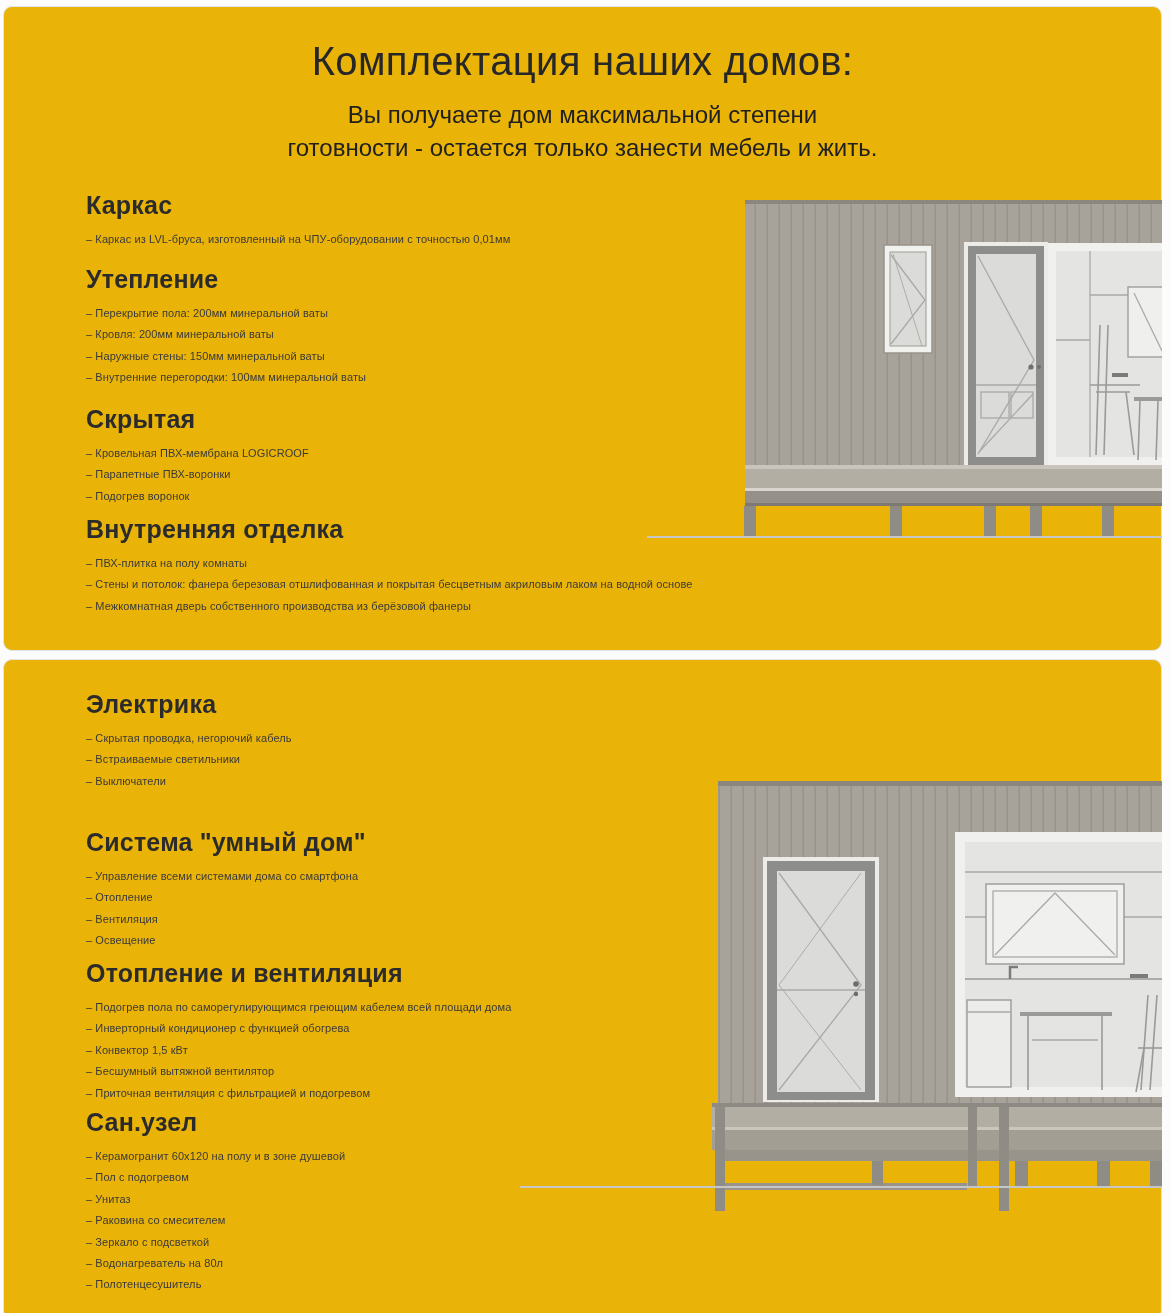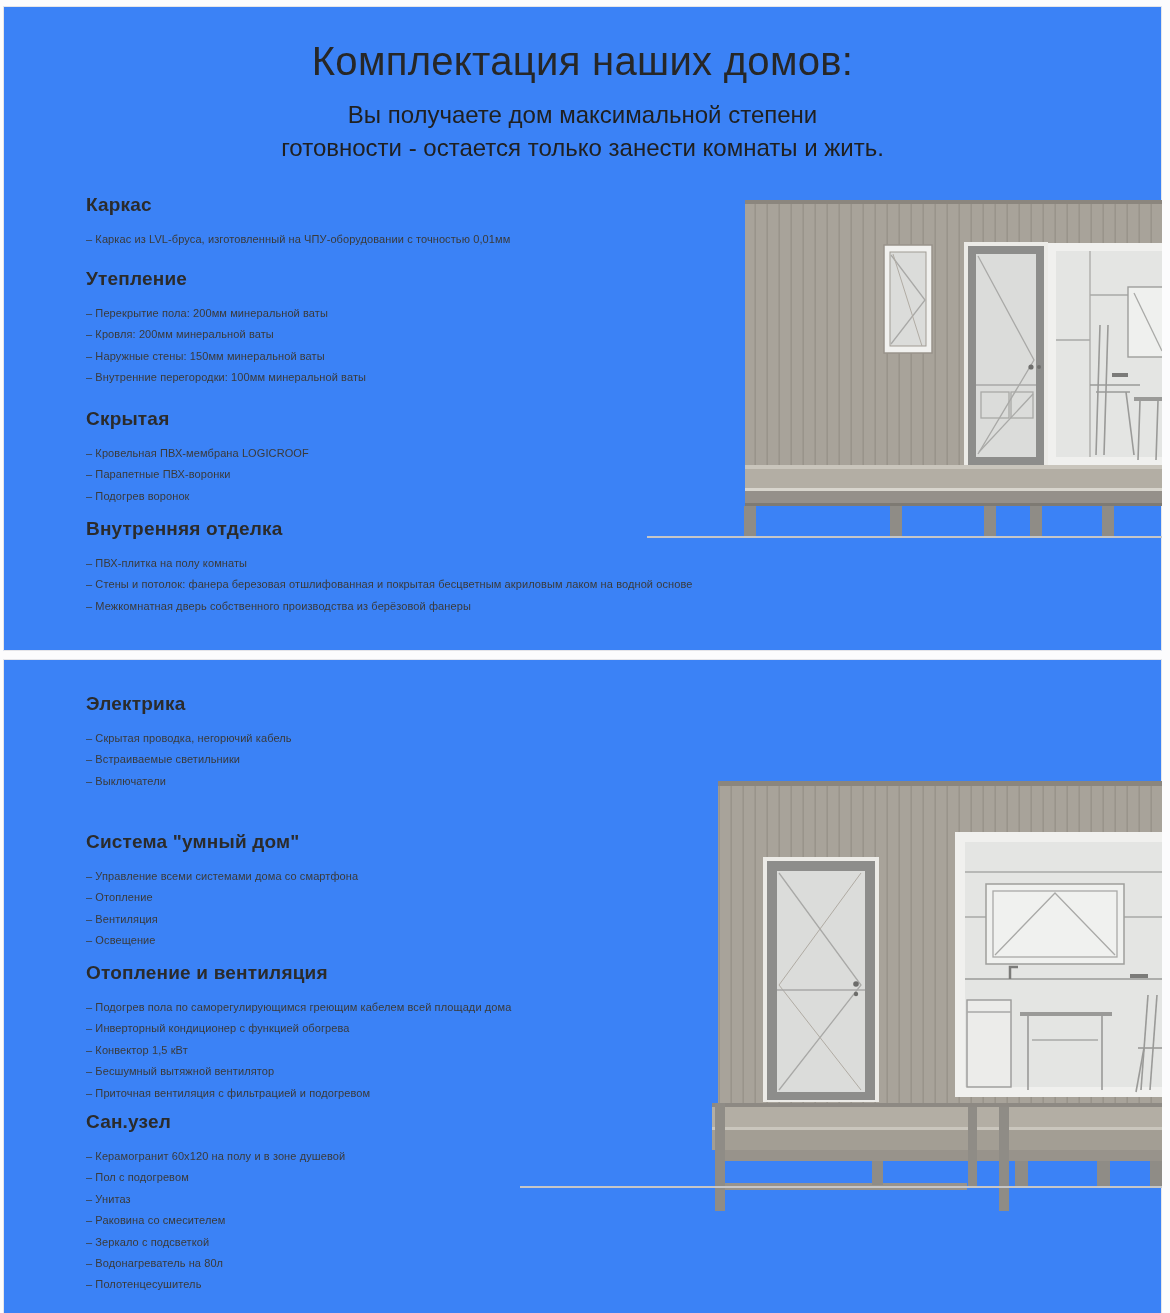--- a/index.html
+++ b/index.html
@@ -2,57 +2,57 @@
 <html style="--wall: #a8a39a; --wall-stripe: #99948b; --wall-edge: #8b867e; --frame: #8d8d8b; --trim: #ecebe7; --glass: #dbdcda; --interior: #e4e5e3; --deck-light: #b3aea4; --deck-mid: #a39e94; --deck-dark: #95908a; --post: #8f8c86; --ground: #c6c6c6;"><head>
 <meta charset="utf-8">
 <style>
   html,body{margin:0;padding:0;}
   body{
     width:1170px;height:1313px;position:relative;background:#fcfcfd;
     font-family:"Liberation Sans",sans-serif;overflow:hidden;
     -webkit-font-smoothing:antialiased;
   }
   .card{
-    position:absolute;left:3px;width:1159px;background:#3b82f6;
-    border:1px solid #e5e5e9;border-radius:1px;box-sizing:border-box;
+    position:absolute;left:3px;width:1159px;background:#eab308;
+    border:1px solid #e5e5e9;border-radius:9px;box-sizing:border-box;
   }
   #card-top{top:6px;height:645px;}
   #card-bottom{top:659px;height:660px;border-bottom:none;}
   .page-title{
     text-align:center;margin:30px 0 0 0;font-size:40px;font-weight:500;
     color:#272727;letter-spacing:.3px;line-height:48px;
   }
   .page-subtitle{
     text-align:center;margin:13px 0 0 0;font-size:24px;font-weight:400;
     color:#202020;line-height:33px;
   }
   .section{position:absolute;left:82px;width:1010px;}
   .section h2{
-    margin:0 0 8px 0;font-size:19px;line-height:32px;font-weight:600;
+    margin:0 0 8px 0;font-size:25px;line-height:32px;font-weight:600;
     color:#2b2b2b;letter-spacing:.2px;
   }
   .section ul{list-style:none;margin:0;padding:0;}
   .section li{
     font-size:11px;line-height:21.4px;color:#3a3a3a;white-space:nowrap;
     letter-spacing:.1px;
   }
   .house{position:absolute;}
   #house-top{left:600px;top:195px;width:562px;height:350px;}
   #house-bottom{left:520px;top:778px;width:642px;height:437px;}
   .thin{stroke:#a9a9a7;stroke-width:1.3;fill:none;}
   .thin2{stroke:#9a9a98;stroke-width:1.6;fill:none;}
 </style>
 </head>
 <body>
 
 <div class="card" id="card-top">
   <h1 class="page-title">Комплектация наших домов:</h1>
   <div class="page-subtitle">
     <div>Вы получаете дом максимальной степени</div>
-    <div>готовности - остается только занести комнаты и жить.</div>
+    <div>готовности - остается только занести мебель и жить.</div>
   </div>
 
   <div class="section" style="top:182px">
     <h2>Каркас</h2>
     <ul>
       <li>– Каркас из LVL-бруса, изготовленный на ЧПУ-оборудовании с точностью 0,01мм</li>
     </ul>
   </div>
 
   <div class="section" style="top:256px">

